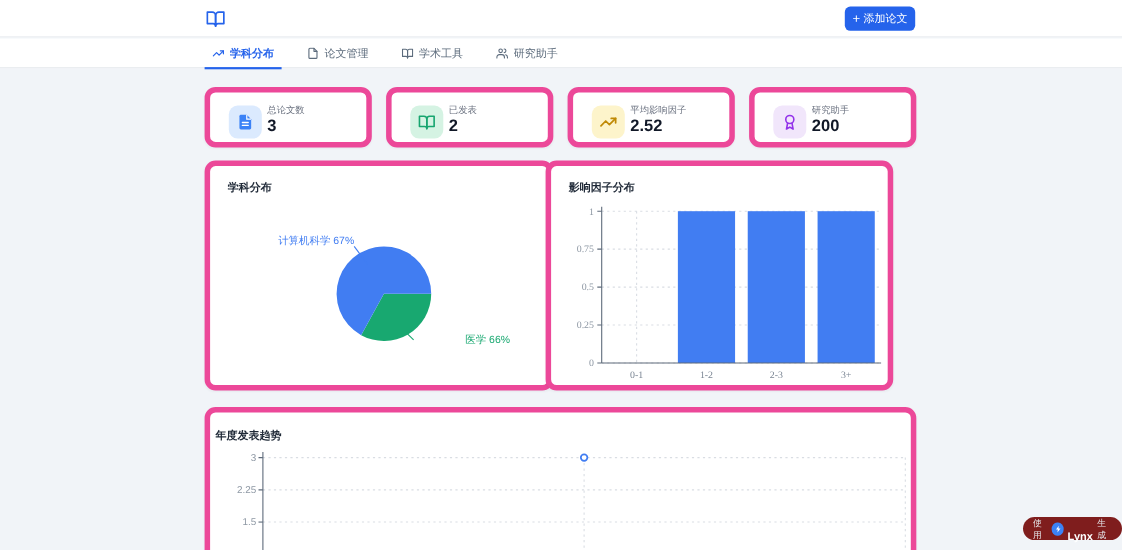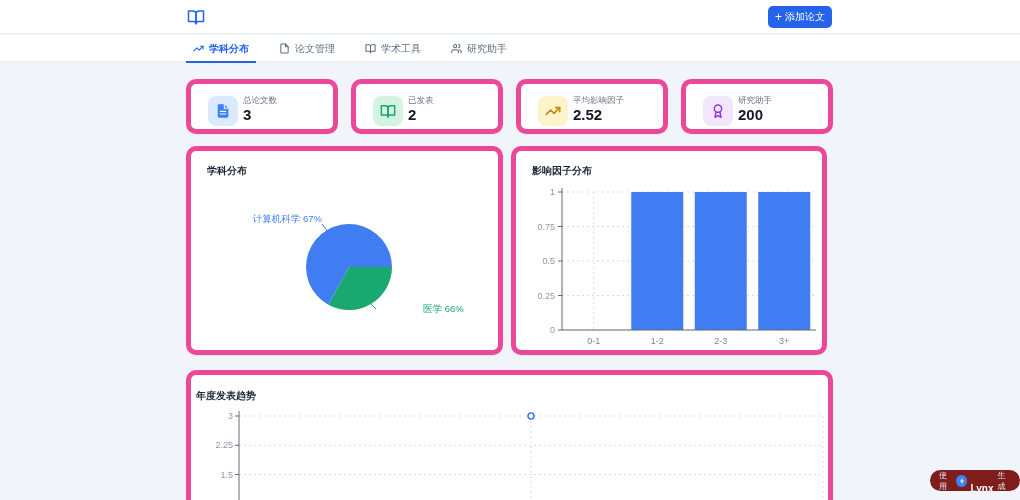--- a/index.html
+++ b/index.html
@@ -25,21 +25,21 @@
   .card { position:absolute; background:#fff; border:5px solid #ec4899; border-radius:10px; box-shadow:0 1px 2px rgba(16,24,40,.04); }
   .stat-card { top:79px; width:152px; height:55px; }
   .stat-icon { position:absolute; left:17px; top:12px; width:30px; height:30px; border-radius:8px; display:flex; align-items:center; justify-content:center; }
   .stat-icon svg { width:16px; height:16px; }
   .stat-label { position:absolute; left:52px; top:11px; font-size:8.5px; color:#6b7280; }
   .stat-value { position:absolute; left:52px; top:22px; font-size:15px; font-weight:bold; color:#111827; }
 
   .card-title { position:absolute; left:16px; top:13px; font-size:10px; font-weight:bold; color:#1f2937; }
 
   #pie-card  { left:186px; top:146px; width:317px; height:209px; }
-  #bar-card  { left:511px; top:146px; width:316px; height:209px; }
+  #bar-card  { left:496px; top:146px; width:316px; height:209px;font-family:Liberation Serif, serif; }
   #line-card { left:186px; top:370px; width:647px; height:175px; }
   .chart-svg { position:absolute; left:0; top:0; }
 
   .pie-label { position:absolute; font-size:9.5px; white-space:nowrap;padding-left:48px; }
   #pie-label-0 { left:0; top:62px; width:131px; text-align:right; }
   #pie-label-1 { left:184px; top:152px; }
 
   .tick-text { font-size:9px; fill:#8e98a4; }
   .cat-text  { font-size:9px; fill:#7b8694; }
 

